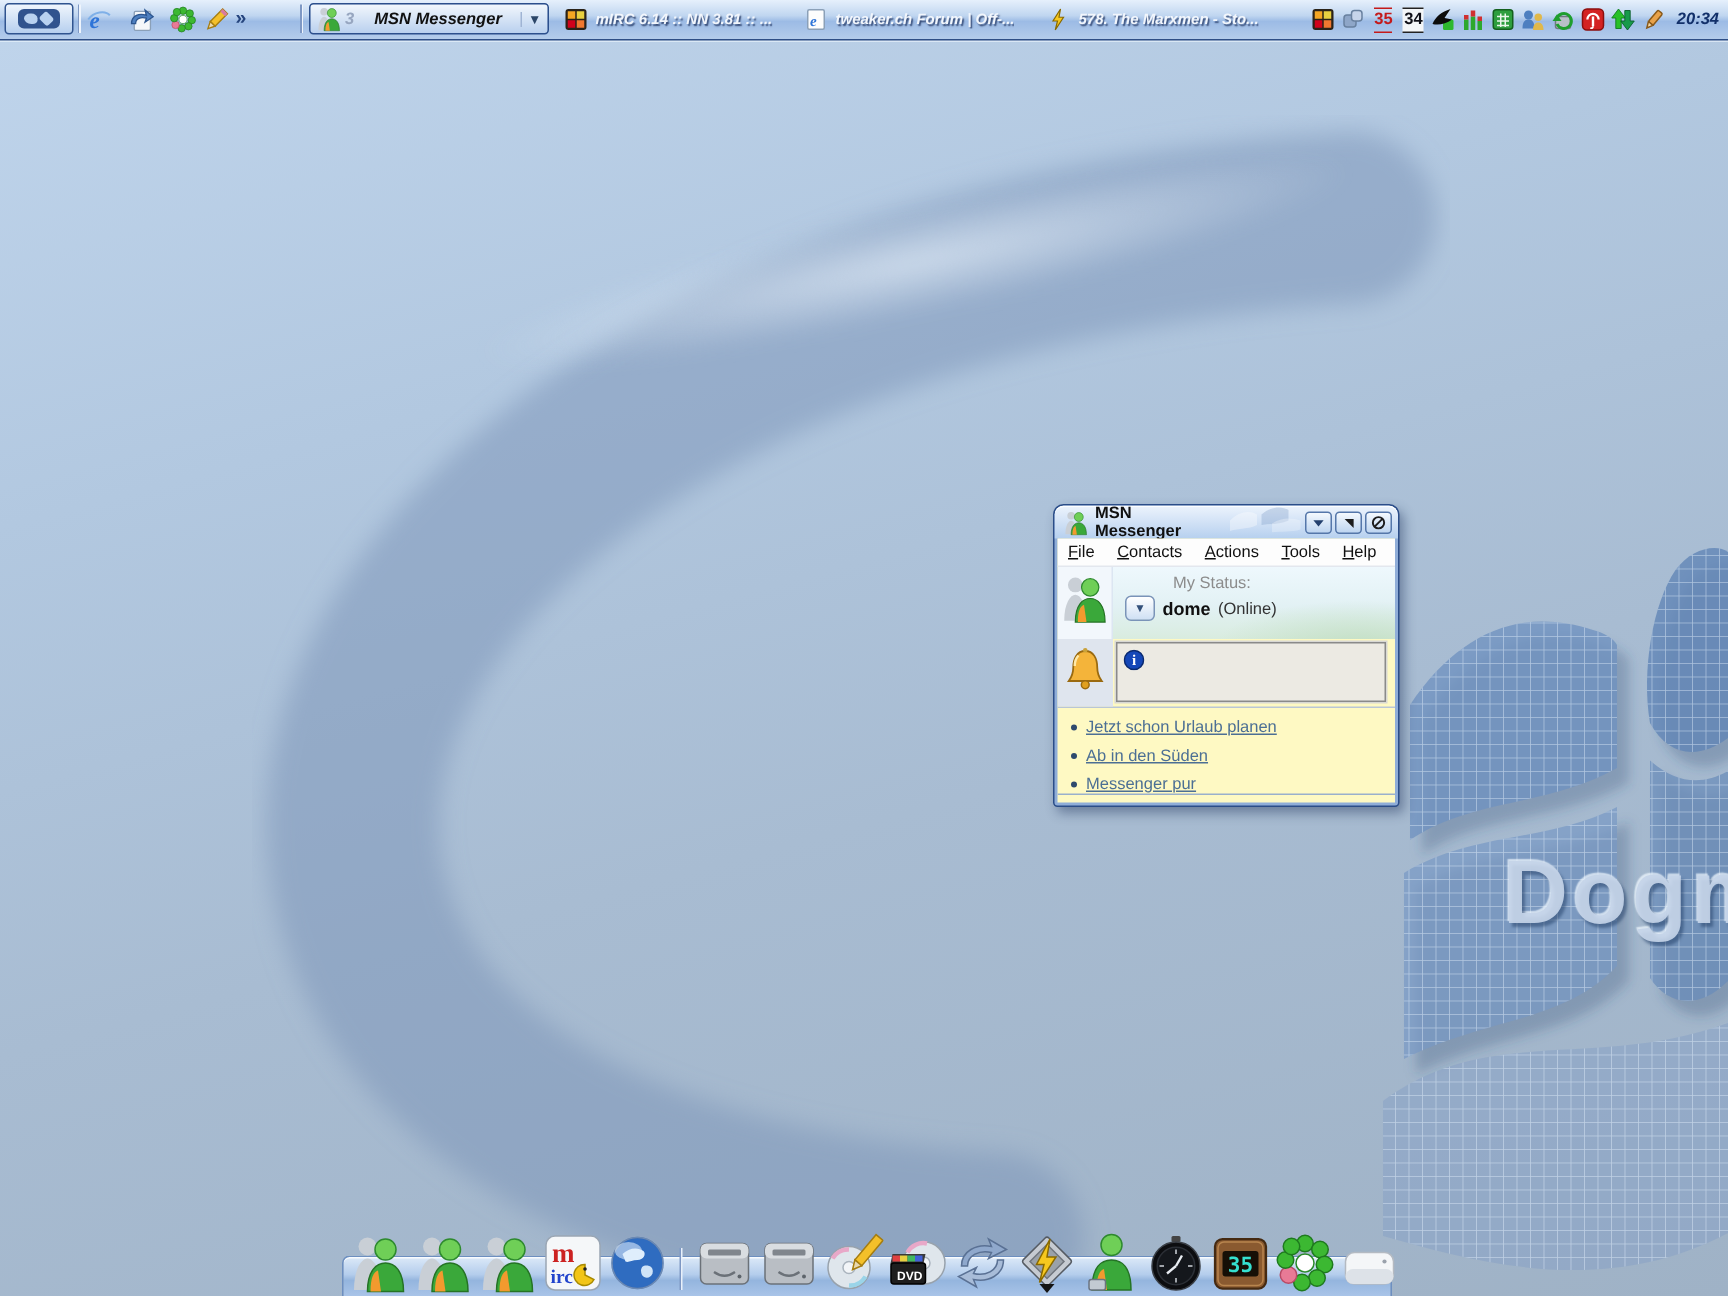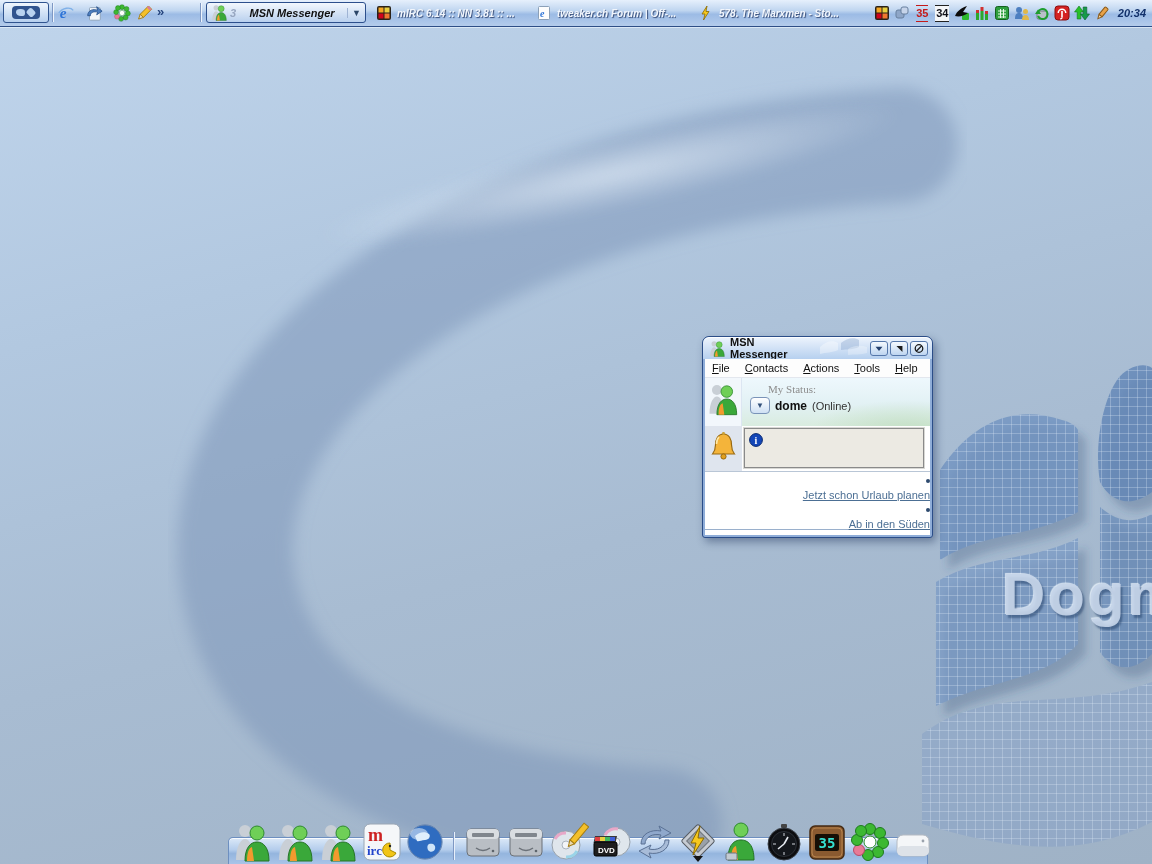--- a/index.html
+++ b/index.html
@@ -60,50 +60,50 @@
   .titlebar { height:22px; border-radius:6px 6px 0 0; position:relative;
     background:linear-gradient(180deg,#edf4fd 0%,#cfe0f5 55%,#b6d0ef 100%);
     display:flex; align-items:center; padding:0 4px; box-shadow:inset 0 1px 0 rgba(255,255,255,.9); }
   .titlebar .wicon { width:17px; height:17px; margin:0 4px 0 2px; } .titlebar .wicon svg { width:17px; height:17px; }
   .titlebar .wtitle { font-size:11px; font-weight:bold; color:#101010; }
   .titlebar .wm { margin-left:8px; opacity:.8; } .titlebar .wm svg { width:52px; height:18px; }
   .tbtns { margin-left:auto; display:flex; gap:2px; }
   .wbtn { width:18px; height:15px; border:1px solid #5577aa; border-radius:3px;
     background:linear-gradient(180deg,#f4f9fe,#bed5f0); display:flex; align-items:center; justify-content:center; padding:0; }
   .wbtn svg { width:12px; height:11px; }
-  .wcontent { position:absolute; left:2px; right:2px; top:22px; bottom:2px; background:#ffffff; overflow:hidden; }
+  .wcontent { position:absolute; left:2px; right:2px; top:22px; bottom:2px; background:#fef9c3; overflow:hidden; }
   .menubar { height:19px; display:flex; align-items:center; padding-left:7px; gap:15px;
     background:#fdfdfd; border-bottom:1px solid #e3e7ee; }
   .menubar .mitem { font-size:11px; color:#101010; cursor:default; }
   .menubar .mitem u { text-decoration:underline; }
   .statuspanel { height:48px; display:flex; }
   .sidecol { width:37px; flex:0 0 auto; position:relative; }
   .statuspanel .sidecol { background:#f2f7fc; border-right:1px solid #dce6f2; }
   .sidecol .buddy { position:absolute; left:2px; top:1px; width:33px; height:40px; }
   .sidecol .buddy svg { width:33px; height:40px; }
   .statusmain { flex:1; position:relative;
     background:linear-gradient(180deg,#eef8fd 0%,#e2f1f4 55%,#d9ecdf 100%); }
   .statusmain .hill { position:absolute; right:0; bottom:0; width:120px; height:26px;
     background:radial-gradient(ellipse at 80% 120%, rgba(190,220,190,.8), rgba(190,220,190,0) 70%); }
-  .mystatus { position:absolute; left:26px; top:5px; font-size:11px; color:#8c8c8c;font-family:Liberation Serif, serif; }
+  .mystatus { position:absolute; left:40px; top:5px; font-size:11px; color:#8c8c8c; }
   .statusrow { position:absolute; left:8px; top:19px; display:flex; align-items:center; gap:5px; }
   .sdrop { width:20px; height:17px; border:1px solid #7a93b8; border-radius:4px;
     background:linear-gradient(180deg,#ffffff,#cfe0f4); color:#33507a; font-size:8px; line-height:15px; text-align:center; padding:0; }
   .sname { font-size:12px; font-weight:bold; color:#101010; }
   .sstate { font-size:11px; color:#333; }
   .notifrow { height:45px; display:flex; }
   .notifrow .sidecol { background:#dfe5ee; }
   .bellw { position:absolute; left:5px; top:5px; width:27px; height:30px; }
   .bellw svg { width:27px; height:30px; }
   .notifbox { flex:1; margin:2px 6px 3px 2px; border:1px solid #8a8a8a; outline:1px solid #d8d8d4;
     background:#eceae3; display:flex; gap:5px; padding:4px 4px 0 4px; overflow:hidden; cursor:pointer; }
   .infoi { flex:0 0 auto; } .infoi svg { width:14px; height:14px; }
   .ntext { font-size:10.5px; line-height:13px; color:#111; }
   .linkszone { border-top:1px solid #b9c6d6; padding:7px 0 0 9px; height:58px; }
-  .linkrow { display:flex; align-items:flex-end; gap:6px; margin-bottom:7px;flex-direction:column; }
+  .linkrow { display:flex; align-items:center; gap:6px; margin-bottom:7px; }
   .linkdot { width:4px; height:4px; border-radius:50%; background:#2e4a6e; flex:0 0 auto; }
   .linka { font-size:11px; color:#4c6f94; text-decoration:underline; cursor:pointer; white-space:nowrap; }
   .botdiv { border-top:1px solid #9ab0cc; height:10px; }
 
   
   .dockbar { position:absolute; left:228px; bottom:0; width:700px; height:27px;
     background:linear-gradient(180deg,#dce9f8 0%,#b4cdec 45%,#94b5de 60%,#a9c4e8 100%);
     border:1px solid #6d8fc0; border-bottom:none; border-radius:5px 5px 0 0;
     box-shadow:inset 0 1px 0 rgba(255,255,255,.8); z-index:30; }
   .dockicons { position:absolute; left:233px; bottom:2px; display:flex; align-items:flex-end; gap:3px; z-index:31; }

